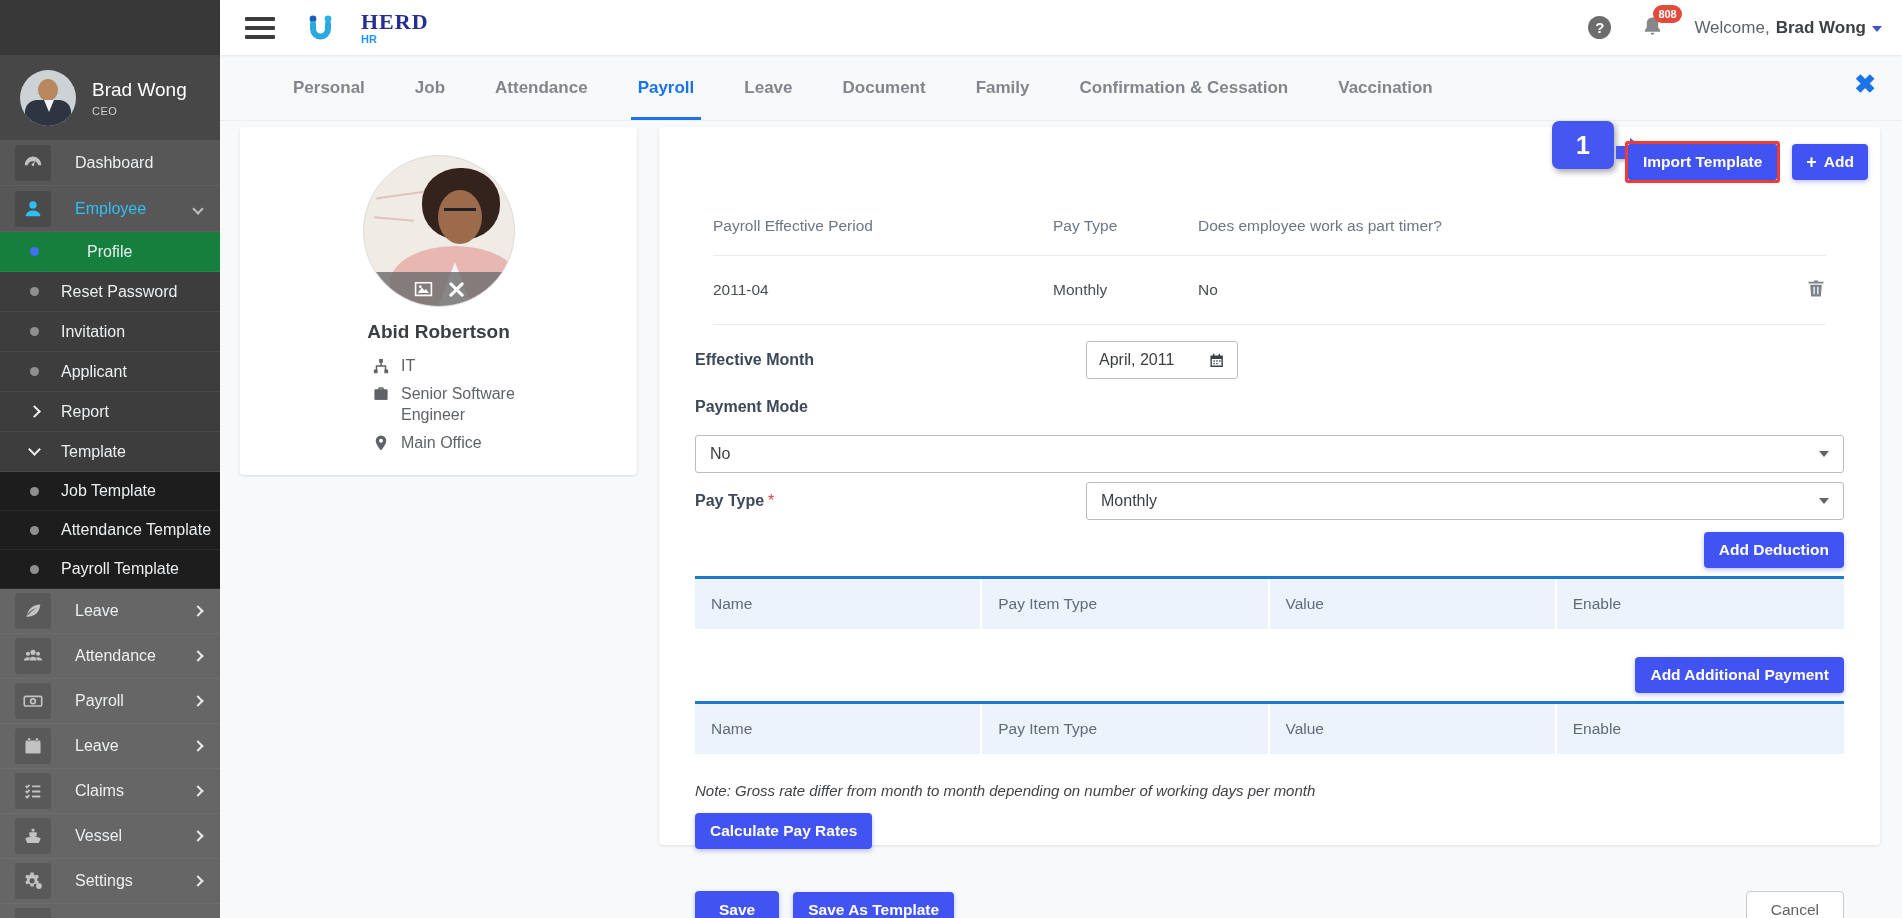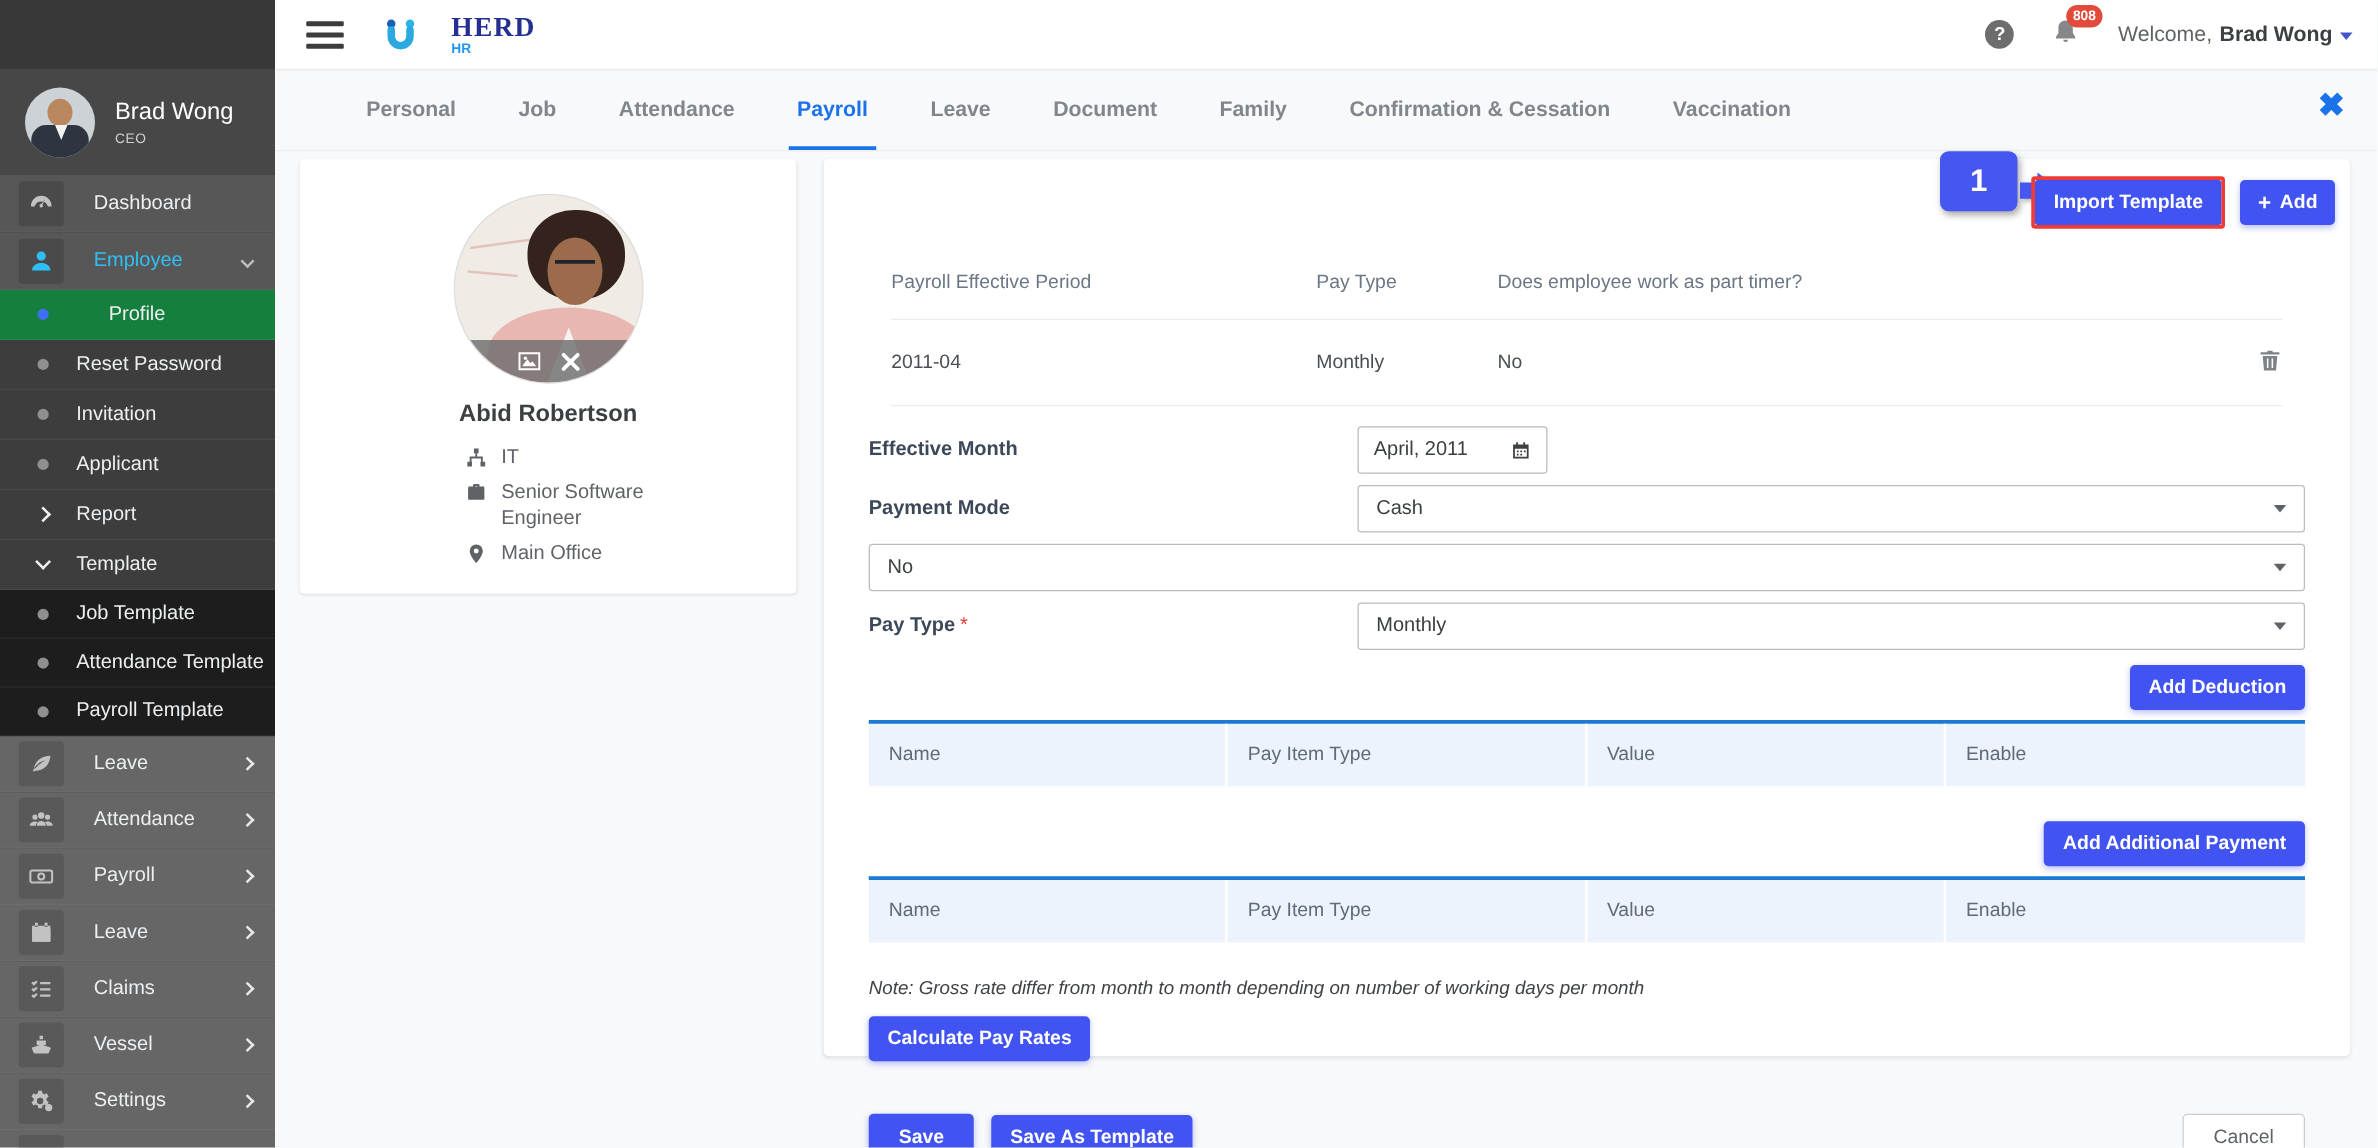--- a/index.html
+++ b/index.html
@@ -437,24 +437,20 @@
             <span class="flabel">Effective Month</span>
             <div class="datebox">
               <span>April, 2011</span>
               <svg width="17" height="17" viewBox="0 0 24 24" fill="#3c4043">
                 <path d="M7 2.5h2V5H7zm8 0h2V5h-2zM3.5 5H21v16H3.5zm2 5V19H19V10zm2.2 1.8h2v2h-2zm4 0h2v2h-2zm4 0h2v2h-2zm-8 3.6h2v2h-2zm4 0h2v2h-2z" fill-rule="evenodd"></path>
               </svg>
             </div>
           </div>
           <div class="frow">
             <span class="flabel">Payment Mode</span>
-            <div class="selectbox">
-              <span>Cash</span>
-              <span class="sel-caret"></span>
-            </div>
           </div>
           <div class="frow">
             <div class="selectbox">
               <span>No</span>
               <span class="sel-caret"></span>
             </div>
           </div>
           <div class="frow">
             <span class="flabel"><span>Pay Type</span><span class="req">*</span></span>
             <div class="selectbox">

